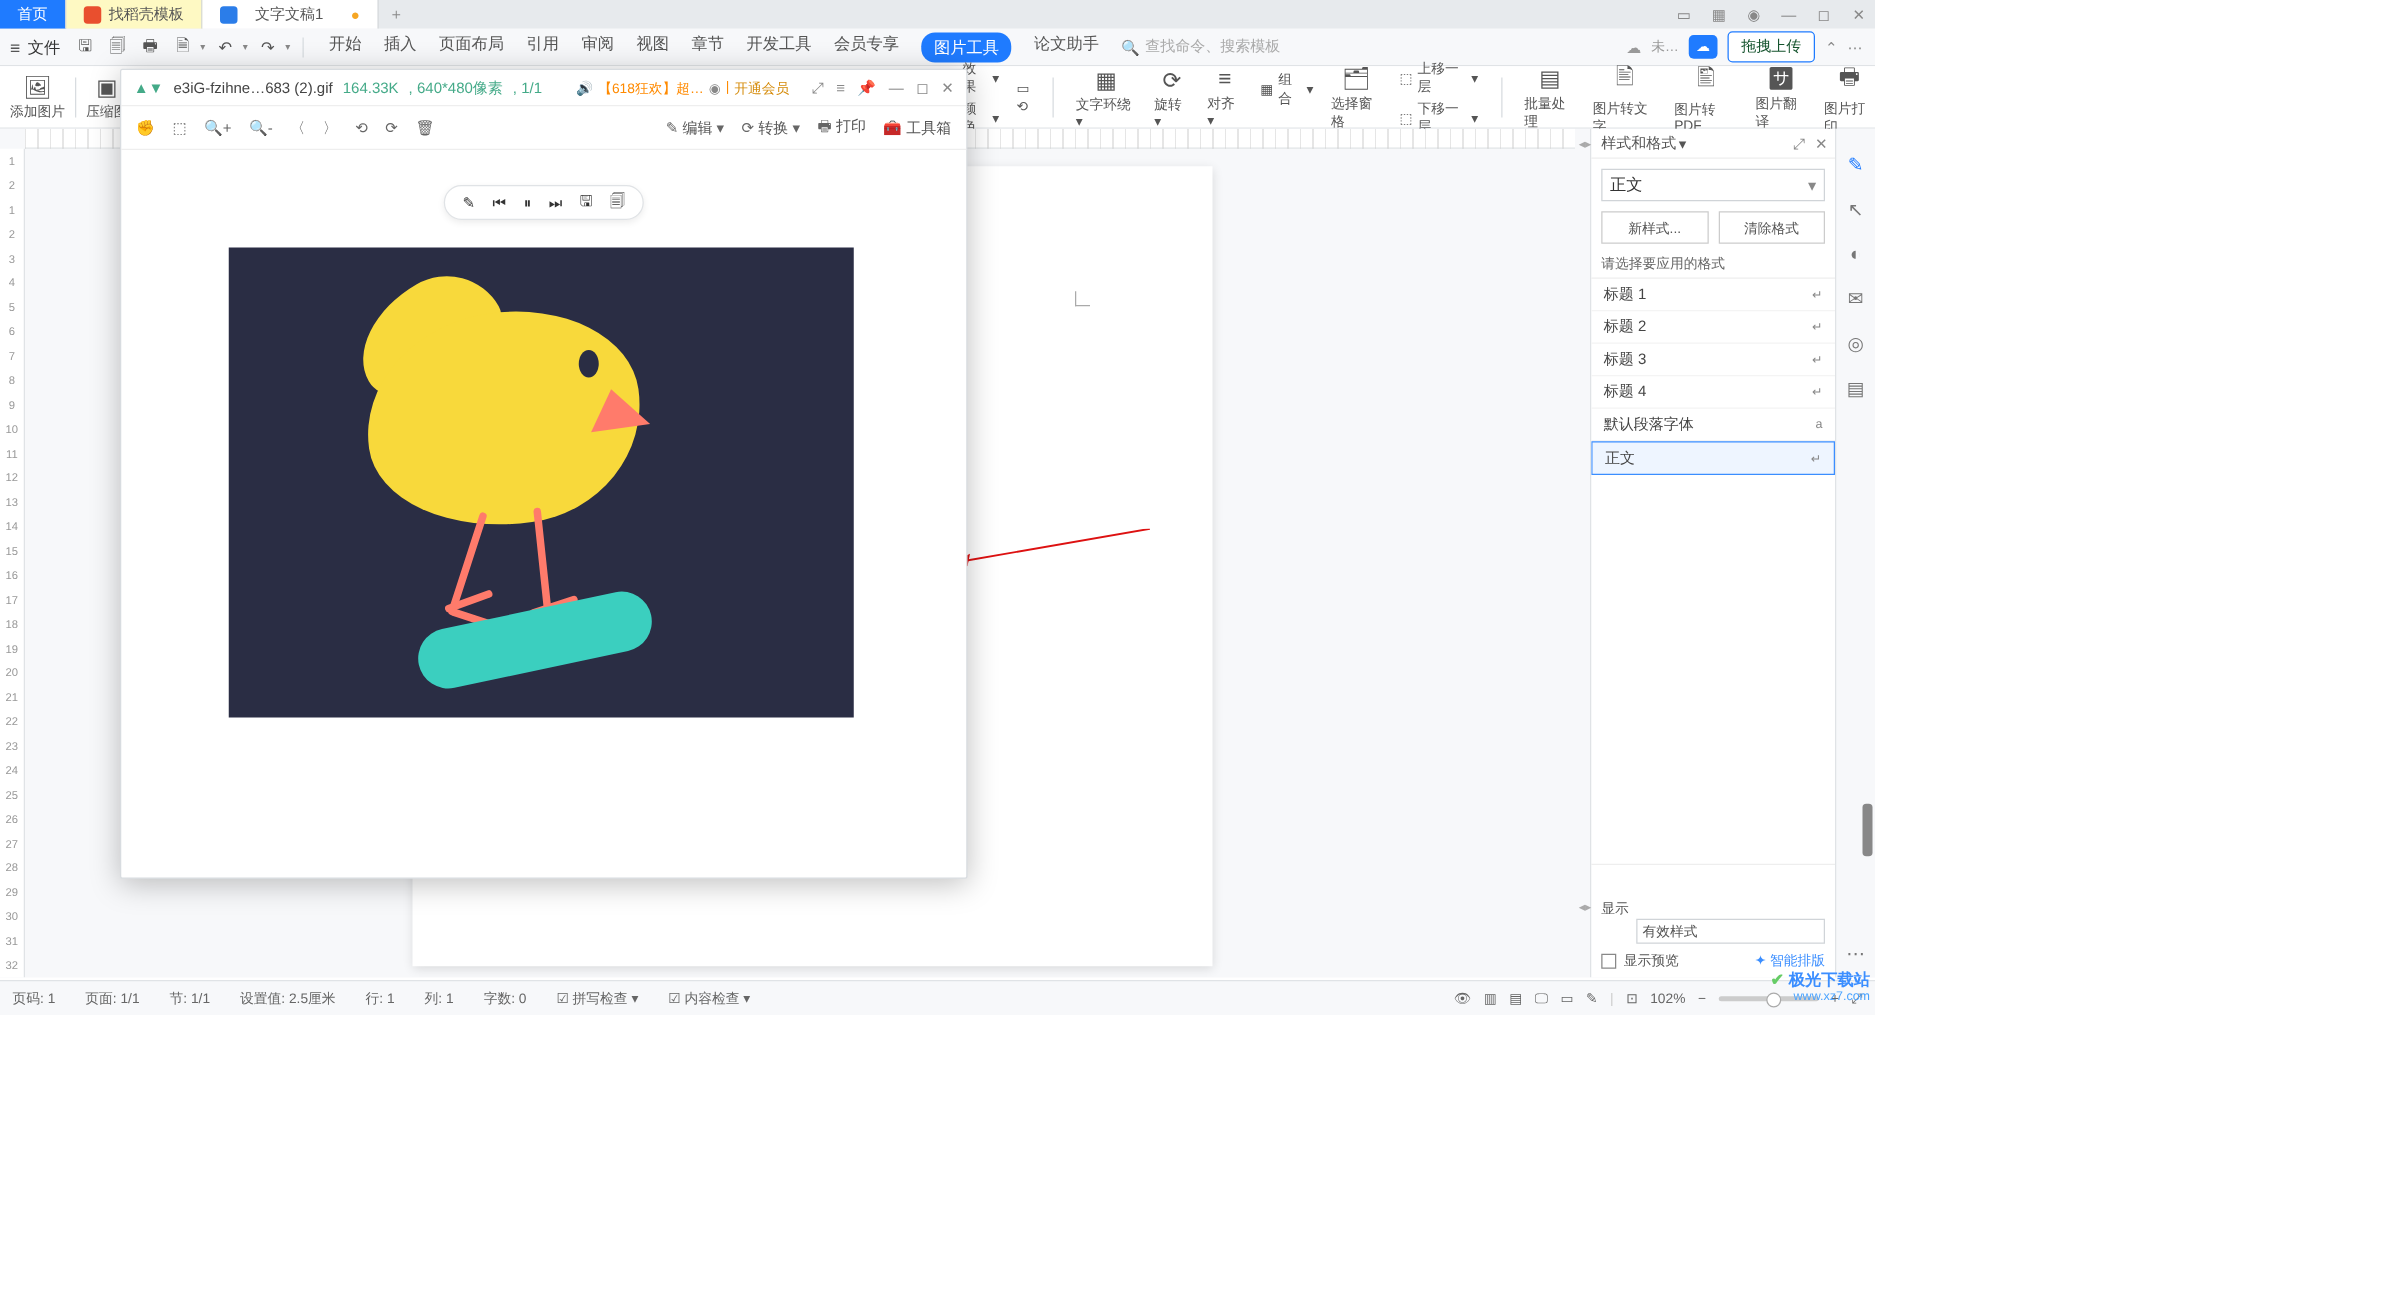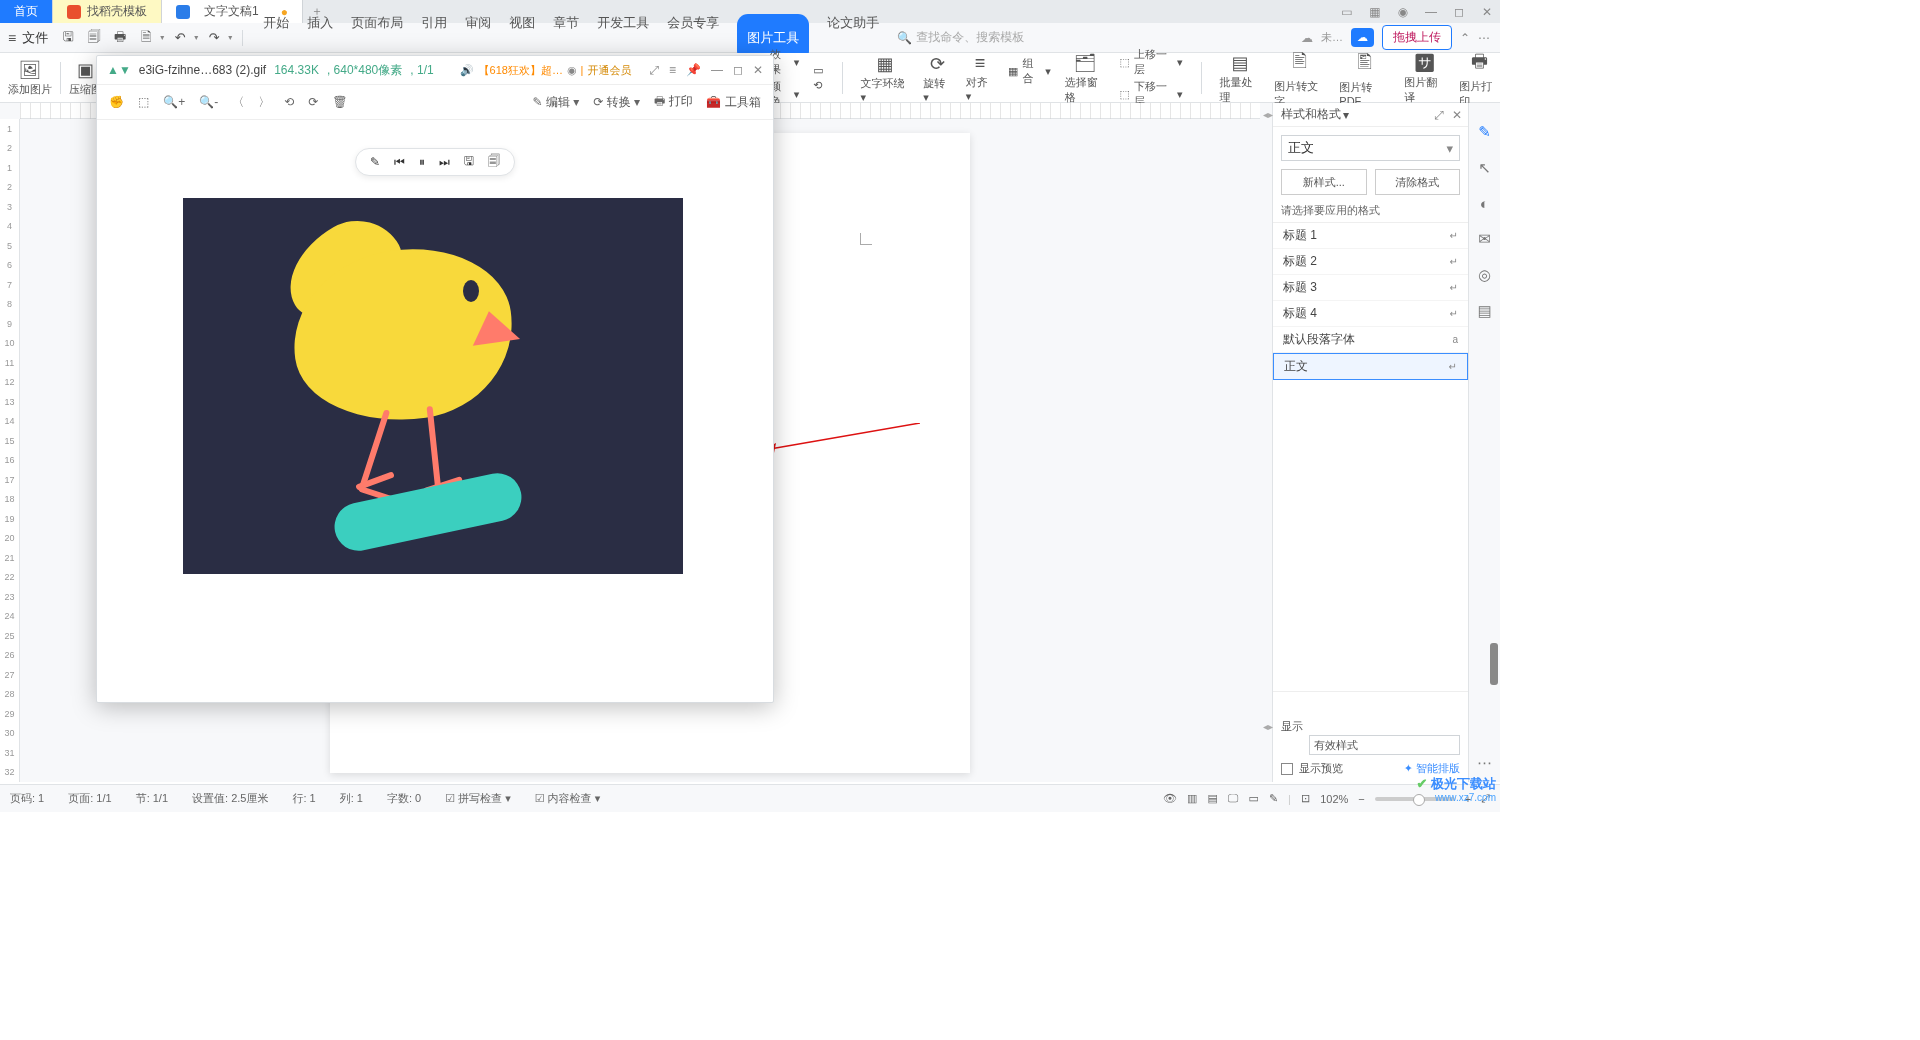--- a/index.html
+++ b/index.html
@@ -19,25 +19,25 @@
 
 
 .menubar { height: 30px; background: #f7f8fa; border-bottom: 1px solid #e0e3e6; display: flex; align-items: center; padding: 0 8px; gap: 6px; position: relative; }
 .hamburger { font-size: 14px; color: #555; }
 .file-label { font-size: 13px; color: #333; margin-right: 4px; }
 .icon-btn { width: 20px; height: 20px; display: inline-flex; align-items: center; justify-content: center; color: #555; font-size: 13px; }
 .dropdown-arrow { font-size: 8px; color: #888; margin-left: -2px; }
 .vsep { width: 1px; height: 16px; background: #d8dce0; margin: 0 4px; }
 .menu-items { display: flex; gap: 18px; margin-left: 10px; }
 .menu-item { font-size: 13px; color: #555; cursor: pointer; }
-.menu-item.active { background: #1f7bff; color: #fff; padding: 15px 10px; border-radius: 11px; }
+.menu-item.active { background: #1f7bff; color: #fff; padding: 3px 10px; border-radius: 11px; }
 .search-box { display: flex; align-items: center; gap: 4px; color: #aaa; margin-left: 12px; font-size: 12px; }
 .cloud-area { position: absolute; right: 10px; display: flex; align-items: center; gap: 8px; }
 .cloud-badge { background: #1f7bff; color: #fff; border-radius: 4px; padding: 3px 6px; font-size: 11px; }
-.upload-btn { background: #fff; border: 1px solid #1f7bff; color: #be185d; border-radius: 4px; padding: 3px 10px; font-size: 12px; text-align: center; }
+.upload-btn { background: #fff; border: 1px solid #1f7bff; color: #14532d; border-radius: 4px; padding: 3px 10px; font-size: 12px; text-align: center; }
 .unsync { color: #999; font-size: 11px; }
 
 
 .ribbon { height: 50px; background: #fff; border-bottom: 1px solid #e0e3e6; display: flex; align-items: center; padding: 0 8px; gap: 4px; position: relative; }
 .ribbon-grp { display: flex; flex-direction: column; align-items: center; gap: 1px; font-size: 11px; color: #555; }
 .ribbon-grp .ico { font-size: 18px; color: #555; }
 .ribbon .vsep { height: 32px; }
 .hidden-area { position: absolute; left: 770px; top: 0; height: 50px; display: flex; align-items: center; gap: 14px; }
 .small-row { display: flex; flex-direction: column; gap: 2px; font-size: 11px; color: #555; }
 .small-row span { display: flex; align-items: center; gap: 4px; }

